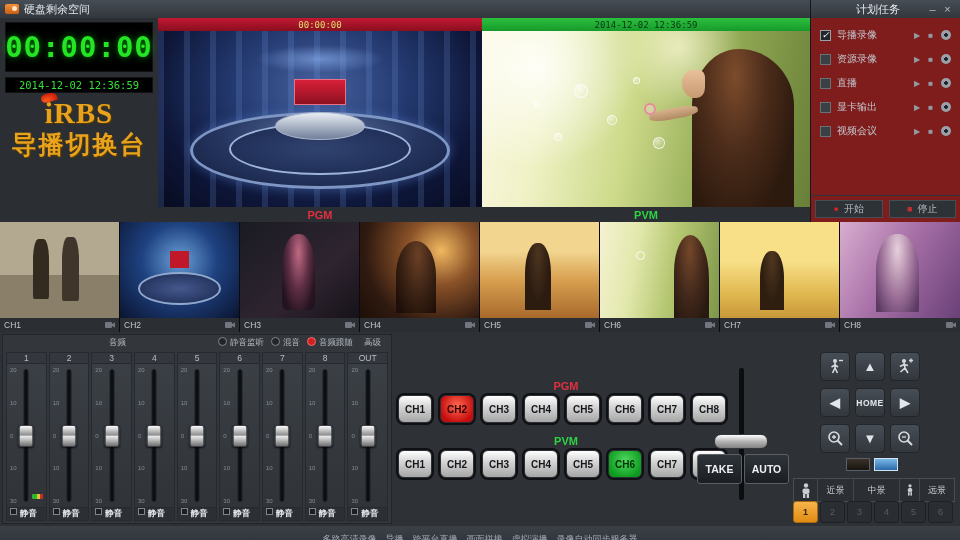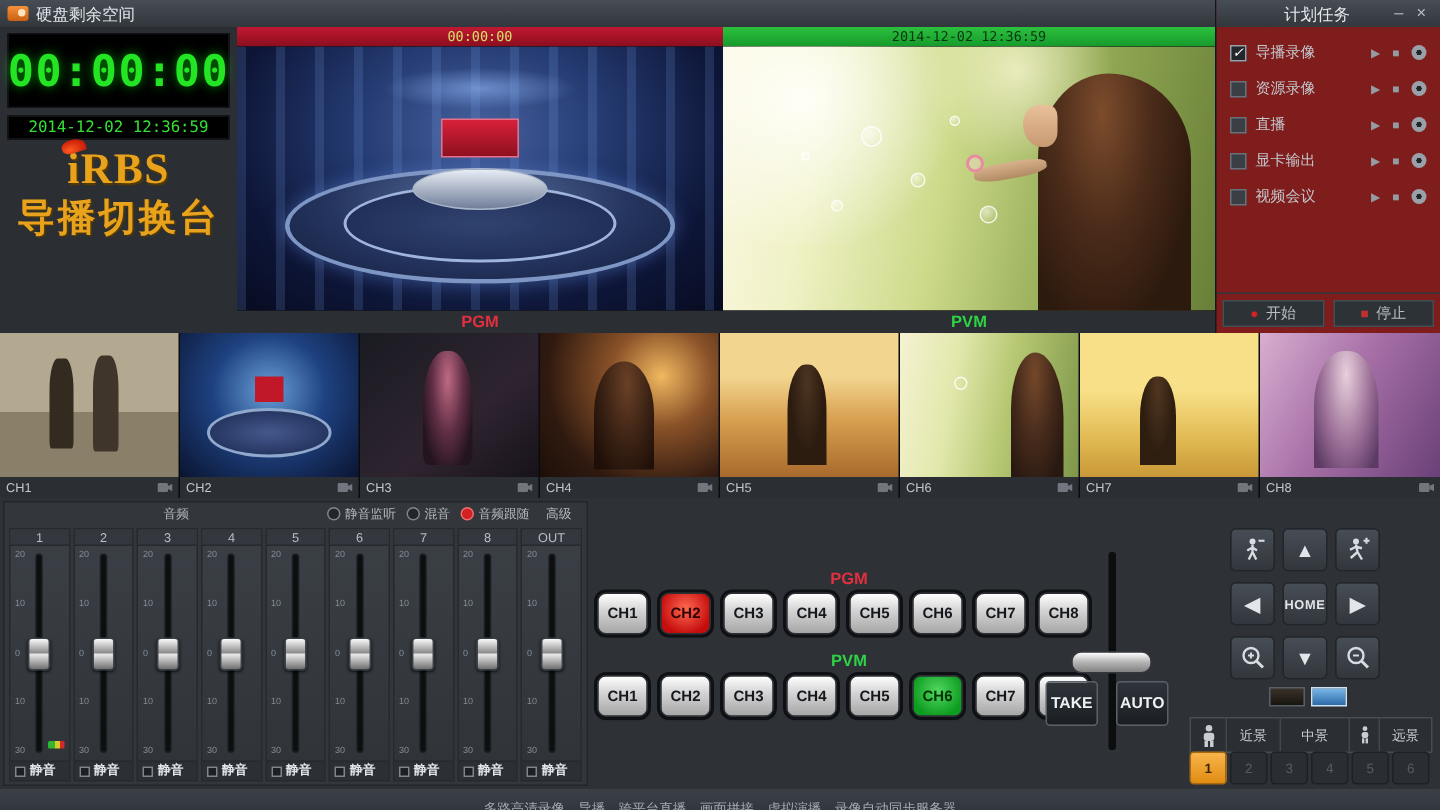--- a/index.html
+++ b/index.html
@@ -161,40 +161,40 @@
   .mixer { width:390px; margin:2px; background:#33373c; border:1px solid #22262a;
     display:flex; flex-direction:column; }
   .tabs { display:flex; height:18px; background:#2a2e33; border-bottom:1px solid #1e2226; }
   .tab { flex:1; display:flex; align-items:center; justify-content:center; font-size:10px;
     color:#c2c8ce; border-right:1px solid #202428; cursor:pointer; }
   .tab.active { background:linear-gradient(#a42222,#6e1212); color:#fff; }
   .opts { height:15px; display:flex; align-items:center; font-size:8.5px; color:#b4bac0;
     padding:0 6px; }
   .audio-label { margin-left:100px; }
   .opt-group { margin-left:auto; display:flex; align-items:center; gap:7px; }
-  .opt { display:flex; align-items:center; gap:3px; cursor:pointer; }
+  .opt { display:flex; gap:3px; cursor:pointer; }
   .radio { width:9px; height:9px; border-radius:50%; border:1px solid #80868e; background:#22262a; }
   .radio.sel { background:#d42020; border-color:#e87070; }
   .adv-btn { cursor:pointer; padding:0 4px; }
   .strips { flex:1; display:flex; padding:2px 3px 2px 3px; gap:2px; }
   .strip { flex:1; border:1px solid #26292e; background:linear-gradient(#3b4046,#2f3338);
     display:flex; flex-direction:column; }
   .strip-num { height:11px; text-align:center; font-size:8.5px; color:#b8bec4;
     background:#34383e; border-bottom:1px solid #26292e; }
   .fader { flex:1; position:relative; }
   .scale { position:absolute; left:3px; top:3px; bottom:3px; display:flex; flex-direction:column;
     justify-content:space-between; font-size:6px; color:#858c94; line-height:1; }
   .track { position:absolute; left:50%; top:5px; bottom:5px; width:5px; transform:translateX(-50%);
     background:#0c0e10; border-radius:3px; border:1px solid #1c1f22; }
   .knob { position:absolute; left:50%; top:50%; transform:translate(-50%,-50%); width:15px; height:22px;
     border-radius:3px; border:1px solid #3c4046; box-shadow:0 1px 2px rgba(0,0,0,.7); cursor:grab;
     background:linear-gradient(#fafafa,#8e8e8e 45%,#e8e8e8 52%,#707070); }
   .meter { position:absolute; right:3px; bottom:8px; width:11px; height:5px; border-radius:1px;
     background:linear-gradient(90deg,#2fb52f 0 45%,#d8c82a 45% 72%,#d02a2a 72%); }
-  .mute { height:13px; display:flex; align-items:center; gap:3px; padding-left:3px;
+  .mute { height:13px; display:flex; gap:3px; padding-left:3px;
     background:#2c3035; border-top:1px solid #26292e; font-size:8.5px; font-weight:bold; color:#e2e6ea; }
   .mute-box { width:7px; height:7px; border:1px solid #80868e; background:#1c1f23; cursor:pointer; }
 
   
   .switch-panel { flex:1; position:relative; }
   .sw-label { position:absolute; width:336px; left:4px; text-align:center; font-size:11px; font-weight:bold; }
   .lbl-pgm { top:48px; color:#e32f3f; }
   .lbl-pvm { top:103px; color:#2fd245; }
   .btn-row { position:absolute; left:4px; display:flex; gap:8px; }
   .row-pgm { top:63px; }
@@ -202,21 +202,21 @@
   .ch-btn { width:34px; height:28px; border-radius:6px; display:flex; align-items:center;
     justify-content:center; font-size:10px; font-weight:bold; color:#15181c; cursor:pointer;
     background:linear-gradient(#ffffff,#d6d6d6 40%,#a6a6a6); border:1px solid #2c2f33;
     box-shadow:0 0 0 2px #0e1013, 0 1px 2px rgba(0,0,0,.8); }
   .ch-btn.on-red { background:radial-gradient(circle at 50% 38%, #ff6a52, #c60d0d 75%); color:#2e0000; }
   .ch-btn.on-green { background:radial-gradient(circle at 50% 38%, #52d862, #0e9c20 75%); color:#003300; }
   .tbar-track { position:absolute; left:345px; top:36px; width:5px; height:132px;
     background:#0b0d0f; border-radius:2px; }
   .tbar-handle { position:absolute; left:320px; top:102px; width:54px; height:15px; border-radius:7px;
     background:linear-gradient(#ffffff,#b4b4b4 50%,#828282); border:1px solid #33373c; cursor:grab; }
-  .ta-btn { position:absolute; width:35px; height:30px; display:flex; align-items:center;
+  .ta-btn { position:absolute; width:45px; height:30px; display:flex; align-items:center;
     justify-content:center; font-size:10.5px; font-weight:bold; color:#eef1f4; cursor:pointer;
     background:linear-gradient(#2f343a,#1a1e22); border:1px solid #596068; border-radius:3px; }
   .take { left:303px; top:122px; }
   .auto { left:350px; top:122px; }
 
   
   .ptz-panel { width:170px; position:relative; }
   .pbtn { position:absolute; width:30px; height:29px; border-radius:4px; cursor:pointer;
     background:linear-gradient(#474d55,#32373d); border:1px solid #22262a;
     display:flex; align-items:center; justify-content:center; color:#e2e6ea; }

